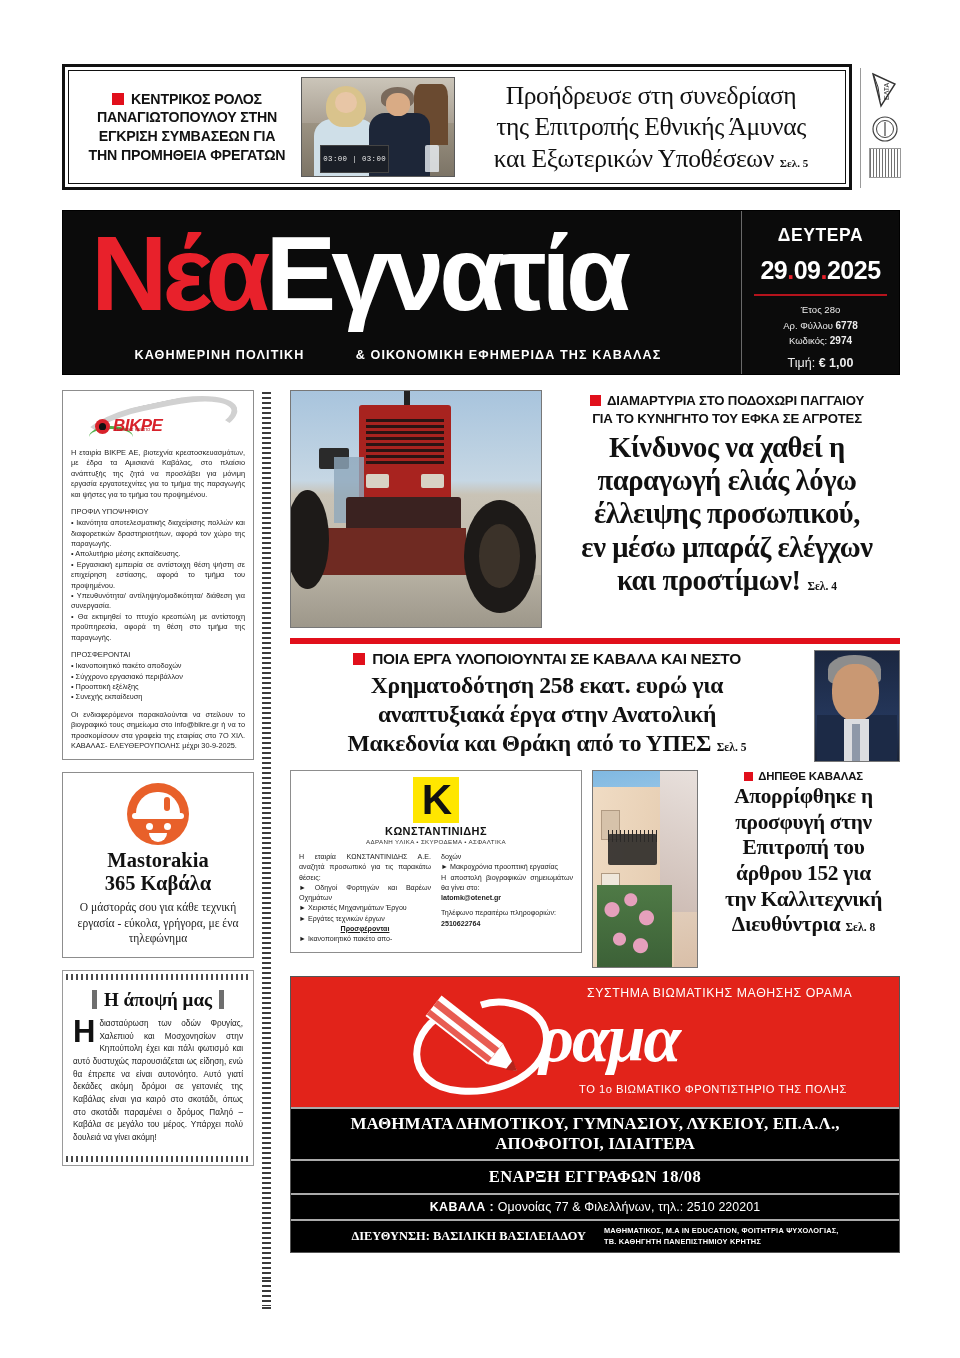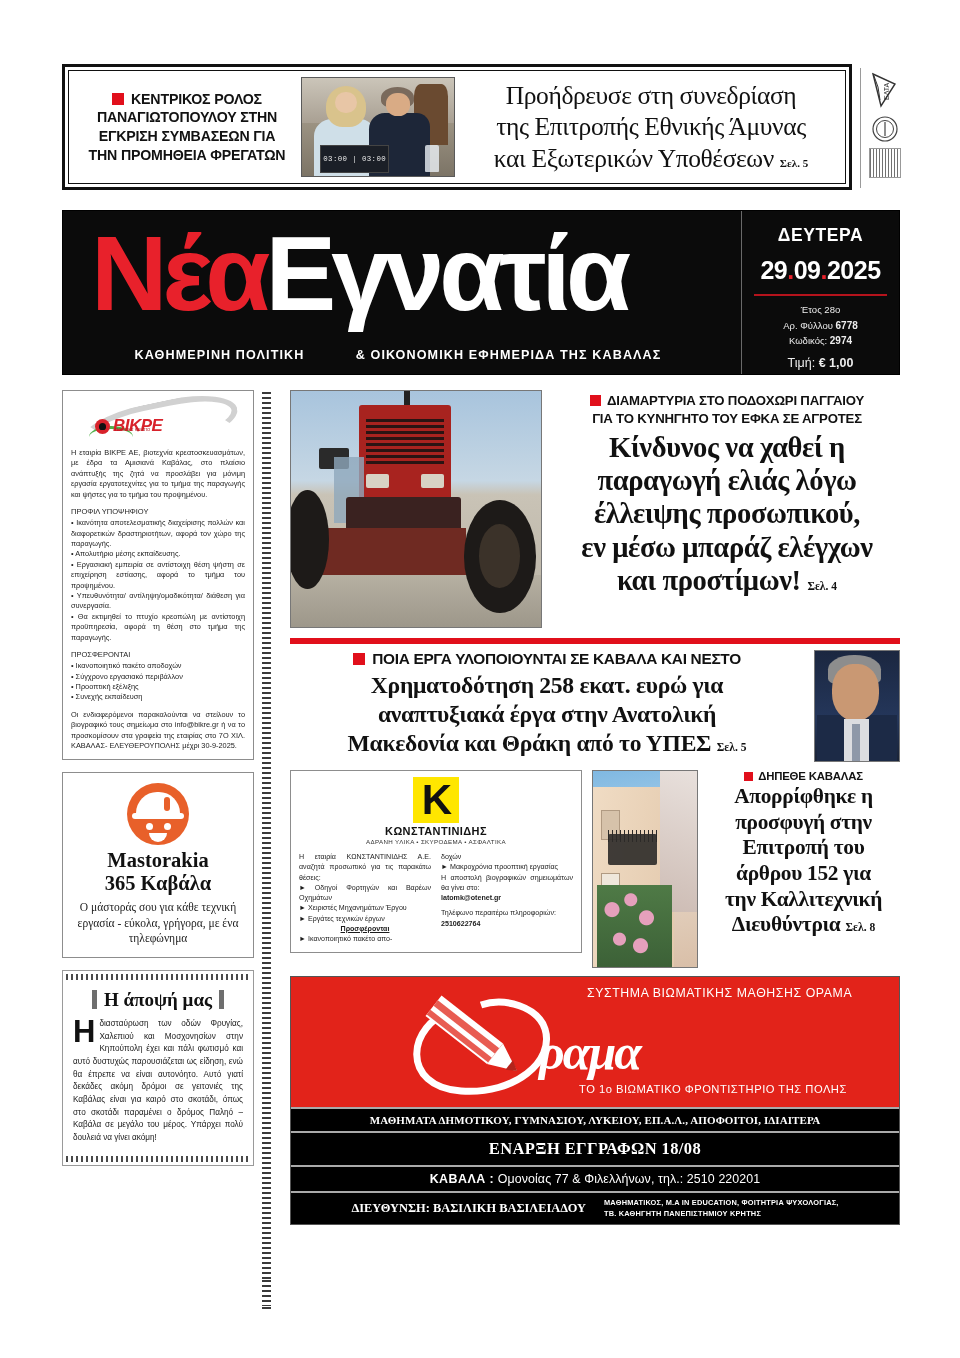--- a/index.html
+++ b/index.html
@@ -409,31 +409,30 @@
     overflow: hidden;
   }
   .orama-pencil { position:absolute; left: 104px; top: 14px; width: 200px; height: 110px; }
   .orama-label-top {
     position:absolute; left: 296px; top: 9px;
     color:#fff; font-size: 12.3px; letter-spacing: .6px; font-weight: normal; text-align: right;
   }
   .orama-word {
     position:absolute; left: 248px; top: 22px;
     color:#fff; font-weight: bold; font-style: italic;
-    font-size: 50px; letter-spacing: -2px;
+    font-size: 68px; letter-spacing: -2px;
     font-family:"Liberation Serif", serif;
-    margin-top:24px;
   }
   .orama-label-bot {
     position:absolute; left: 288px; top: 106px;
     color:#fff; font-size: 11.2px; letter-spacing: .5px;
   }
   .orama-strip {
     background:#000; color:#fff; text-align:center;
-    padding: 5px 4px; font-size: 11px; letter-spacing: .1px;
+    padding: 5px 4px; font-size: 17px; letter-spacing: .1px;
     font-family:"Liberation Serif", serif; font-weight:bold;
     border-top: 2px solid #aaa;
   }
   .orama-strip.big { font-size: 16.5px; letter-spacing: .4px; padding: 6px 4px; }
   .orama-strip.addr { font-size: 12.4px; font-family:"Liberation Sans",sans-serif; font-weight:normal; }
   .orama-strip.addr b { font-weight: bold; letter-spacing: .5px; }
   .orama-dir {
     background:#000; color:#fff; border-top: 2px solid #aaa;
     display:flex; align-items:center; justify-content:center; gap: 12px;
     padding: 5px 8px;

